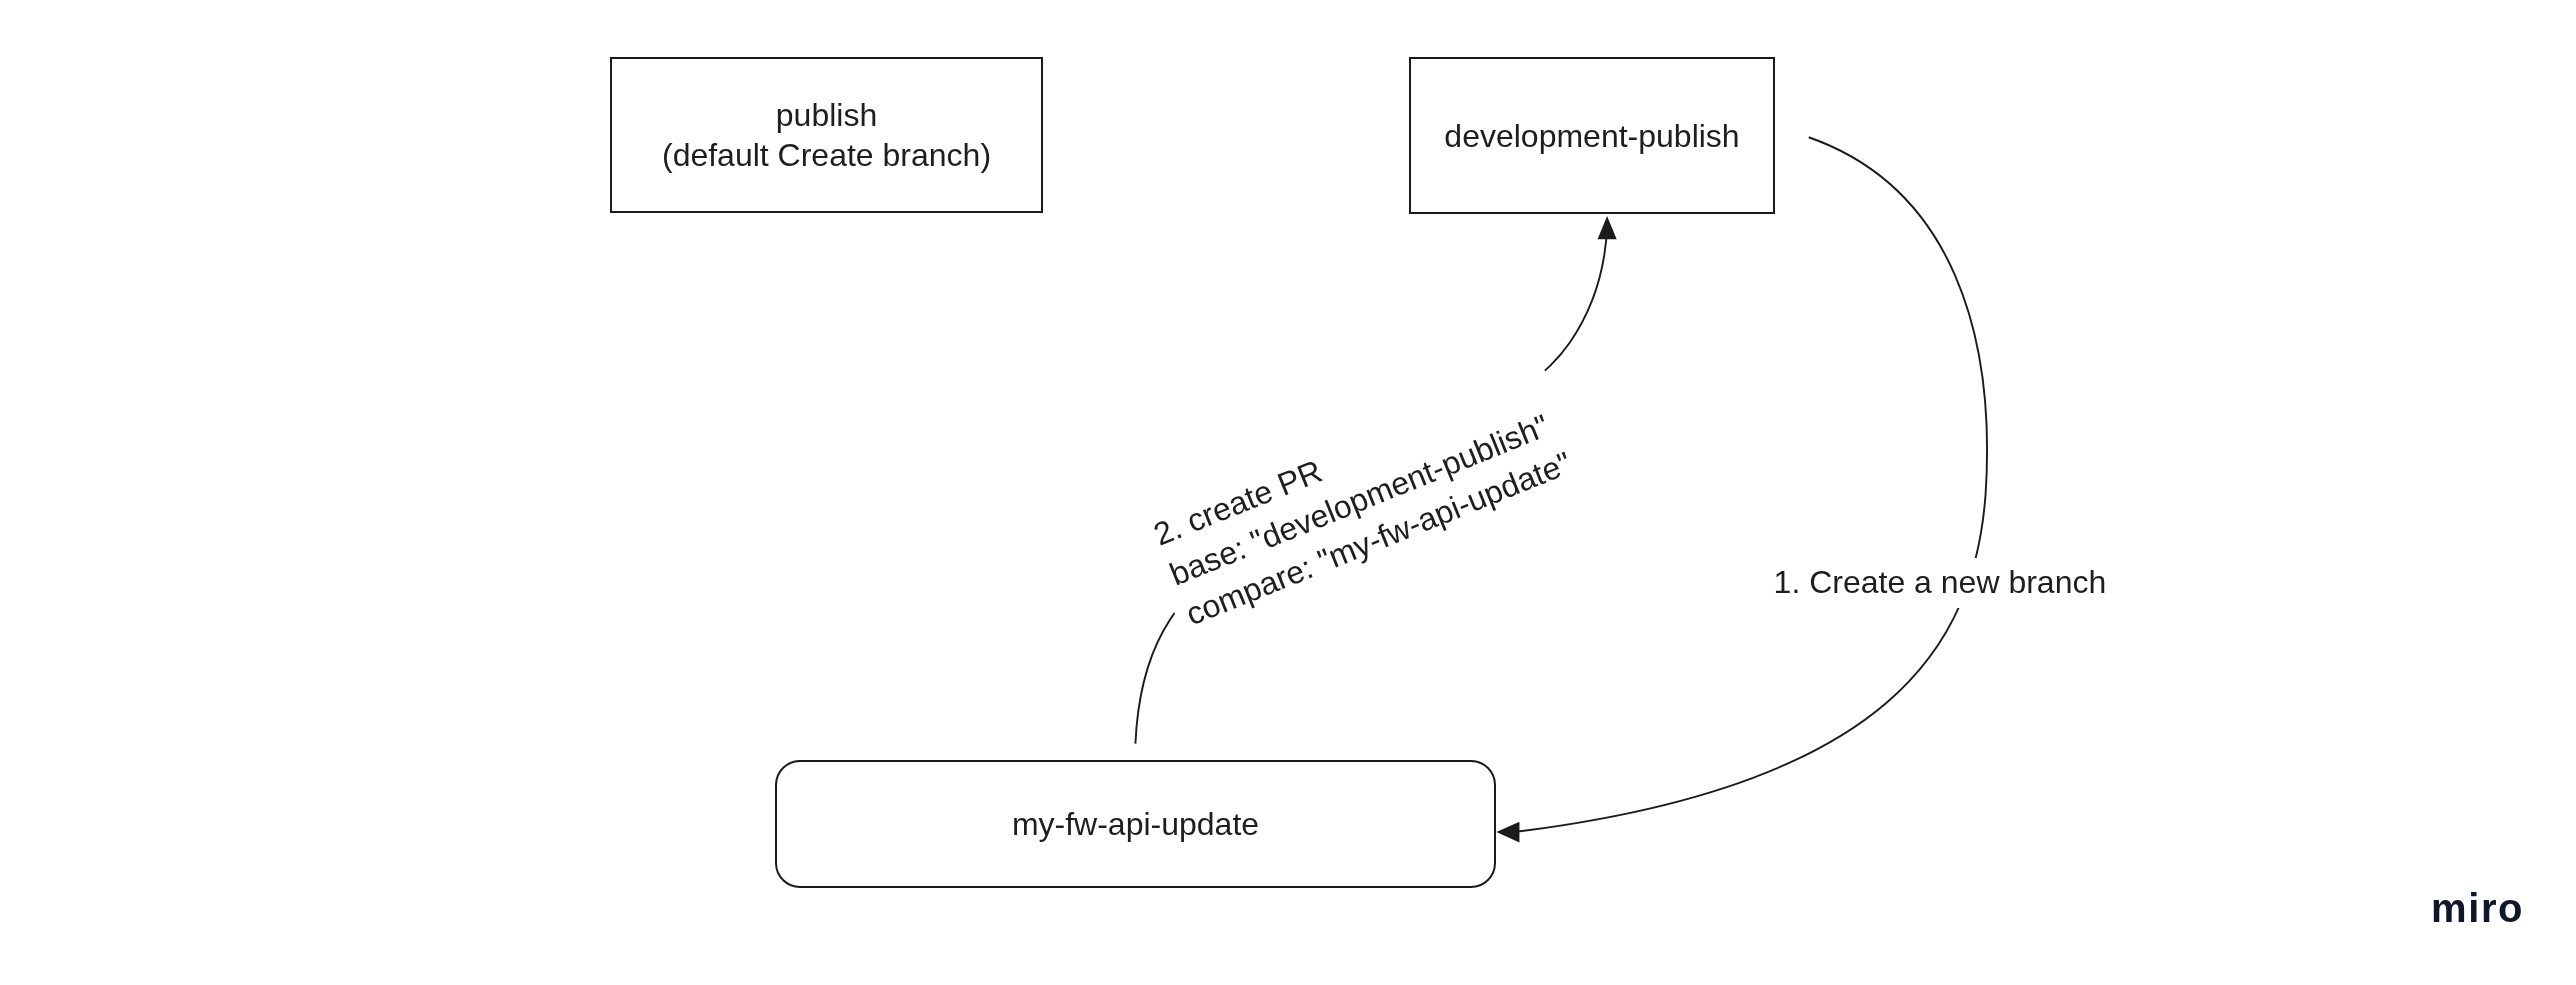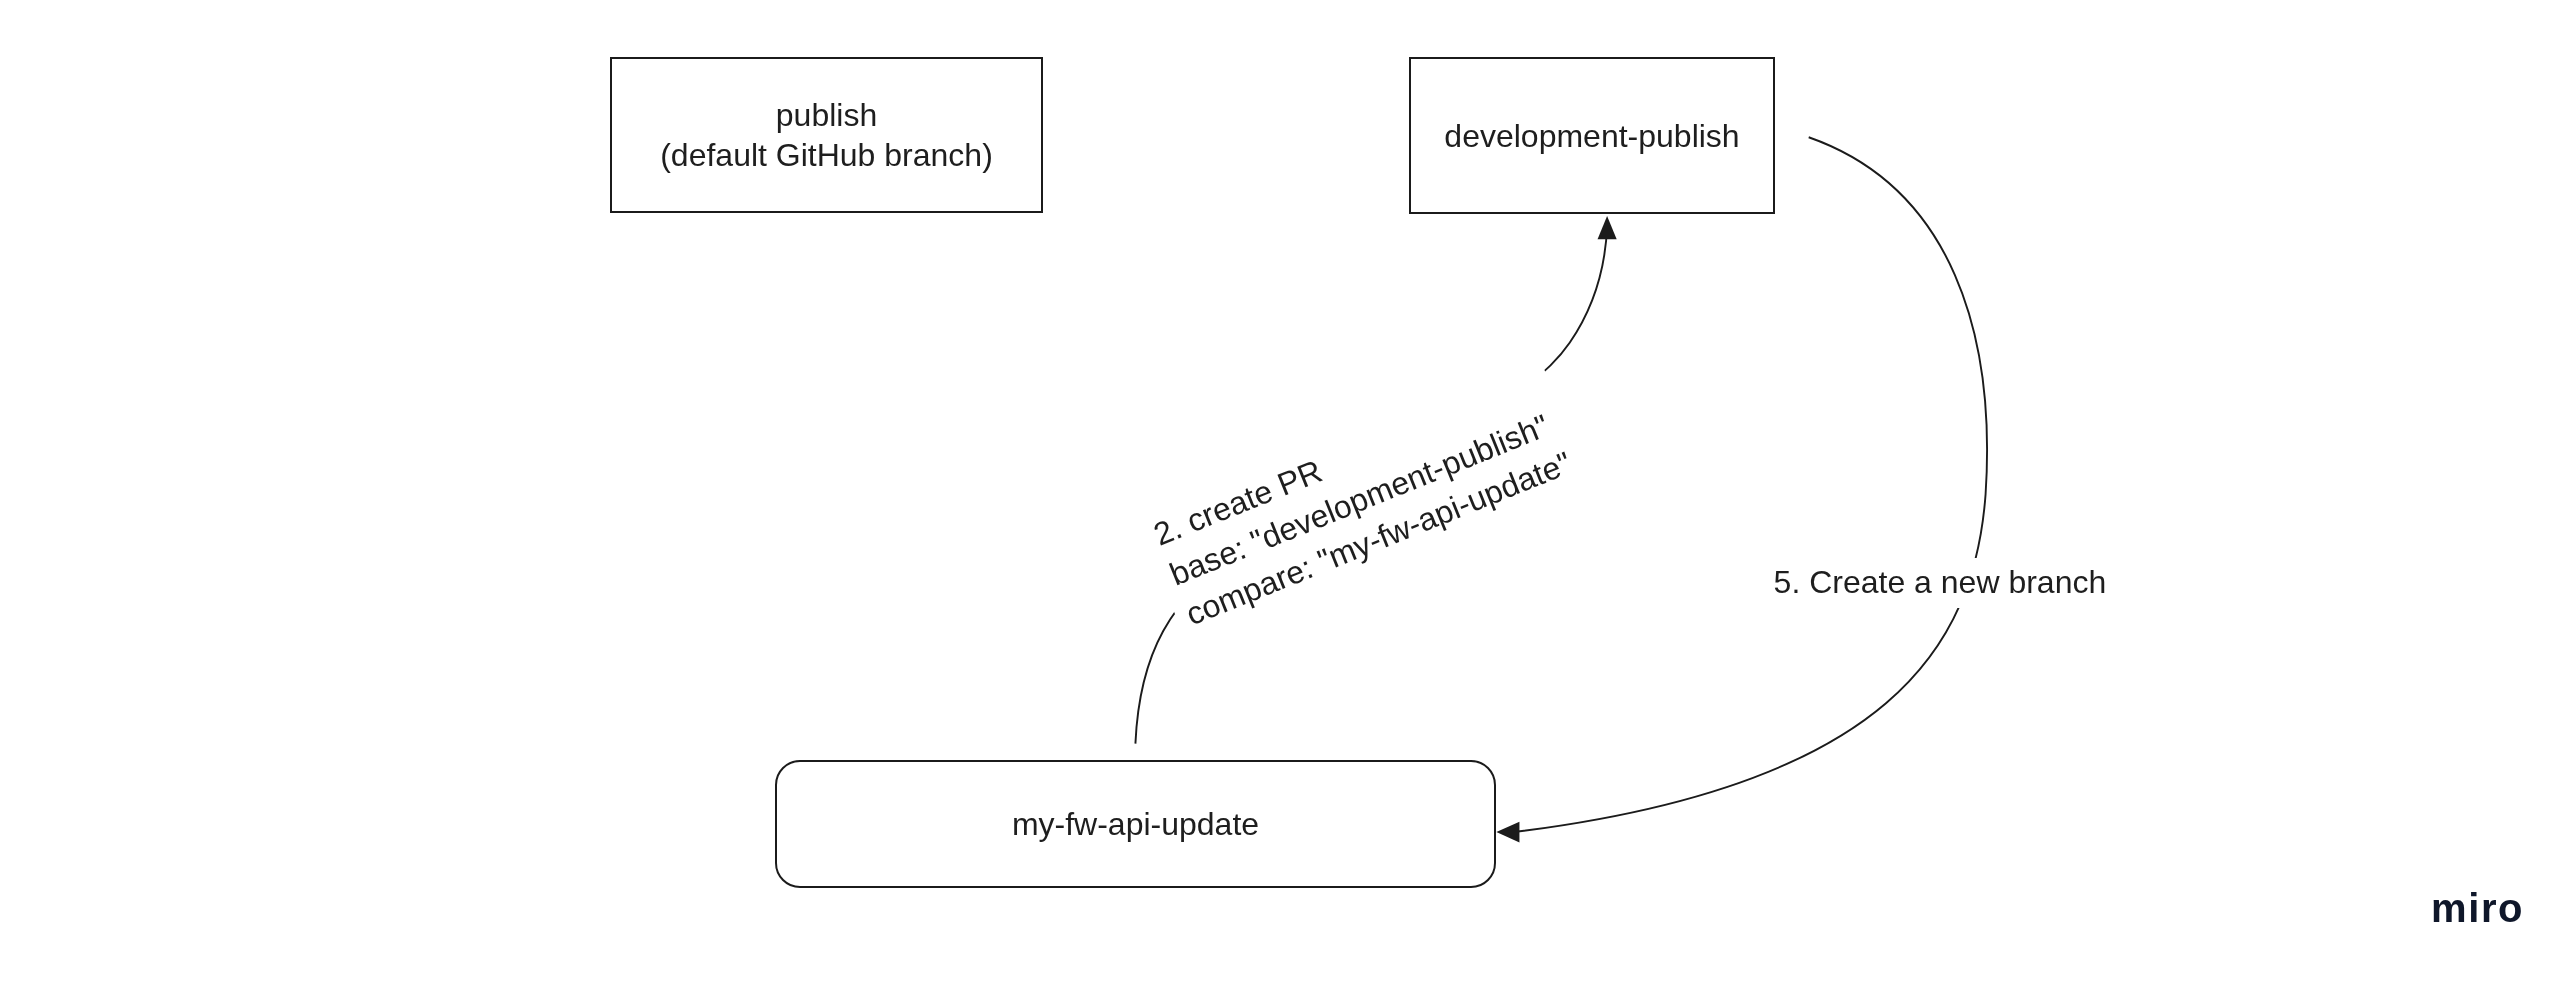--- a/index.html
+++ b/index.html
@@ -91,41 +91,41 @@
     z-index: 4;
   }
 </style>
 </head>
 <body>
 
 <div class="canvas">
 
   <div class="node" id="node-publish">
     <span>publish</span>
-    <span>(default GitHub branch)</span>
+    <span>(default Create branch)</span>
   </div>
 
   <div class="node" id="node-dev-publish">
     <span>development-publish</span>
   </div>
 
   <div class="node" id="node-my-fw">
     <span>my-fw-api-update</span>
   </div>
 
   <svg class="connectors" viewBox="0 0 3233 1237">
 
     <path d="M 2270 172 C 2450 235, 2505 420, 2492 620 C 2478 812, 2370 986, 1900 1044"></path>
     <polygon points="1878,1044 1907,1031 1907,1057"></polygon>
 
     <path d="M 1425 933 C 1430 820, 1468 752, 1560 685 C 1700 585, 1900 532, 1970 430 C 2003 382, 2015 332, 2017 284"></path>
     <polygon points="2017,271 2005,300 2029,300"></polygon>
   </svg>
 
-  <div class="conn-label" id="label-create-branch">5. Create a new branch</div>
+  <div class="conn-label" id="label-create-branch">1. Create a new branch</div>
 
   <div class="conn-label" id="label-create-pr">
     <span>2. create PR</span>
     <span>base: "development-publish"</span>
     <span>compare: "my-fw-api-update"</span>
   </div>
 
   <div class="watermark">miro</div>
 
 </div>

